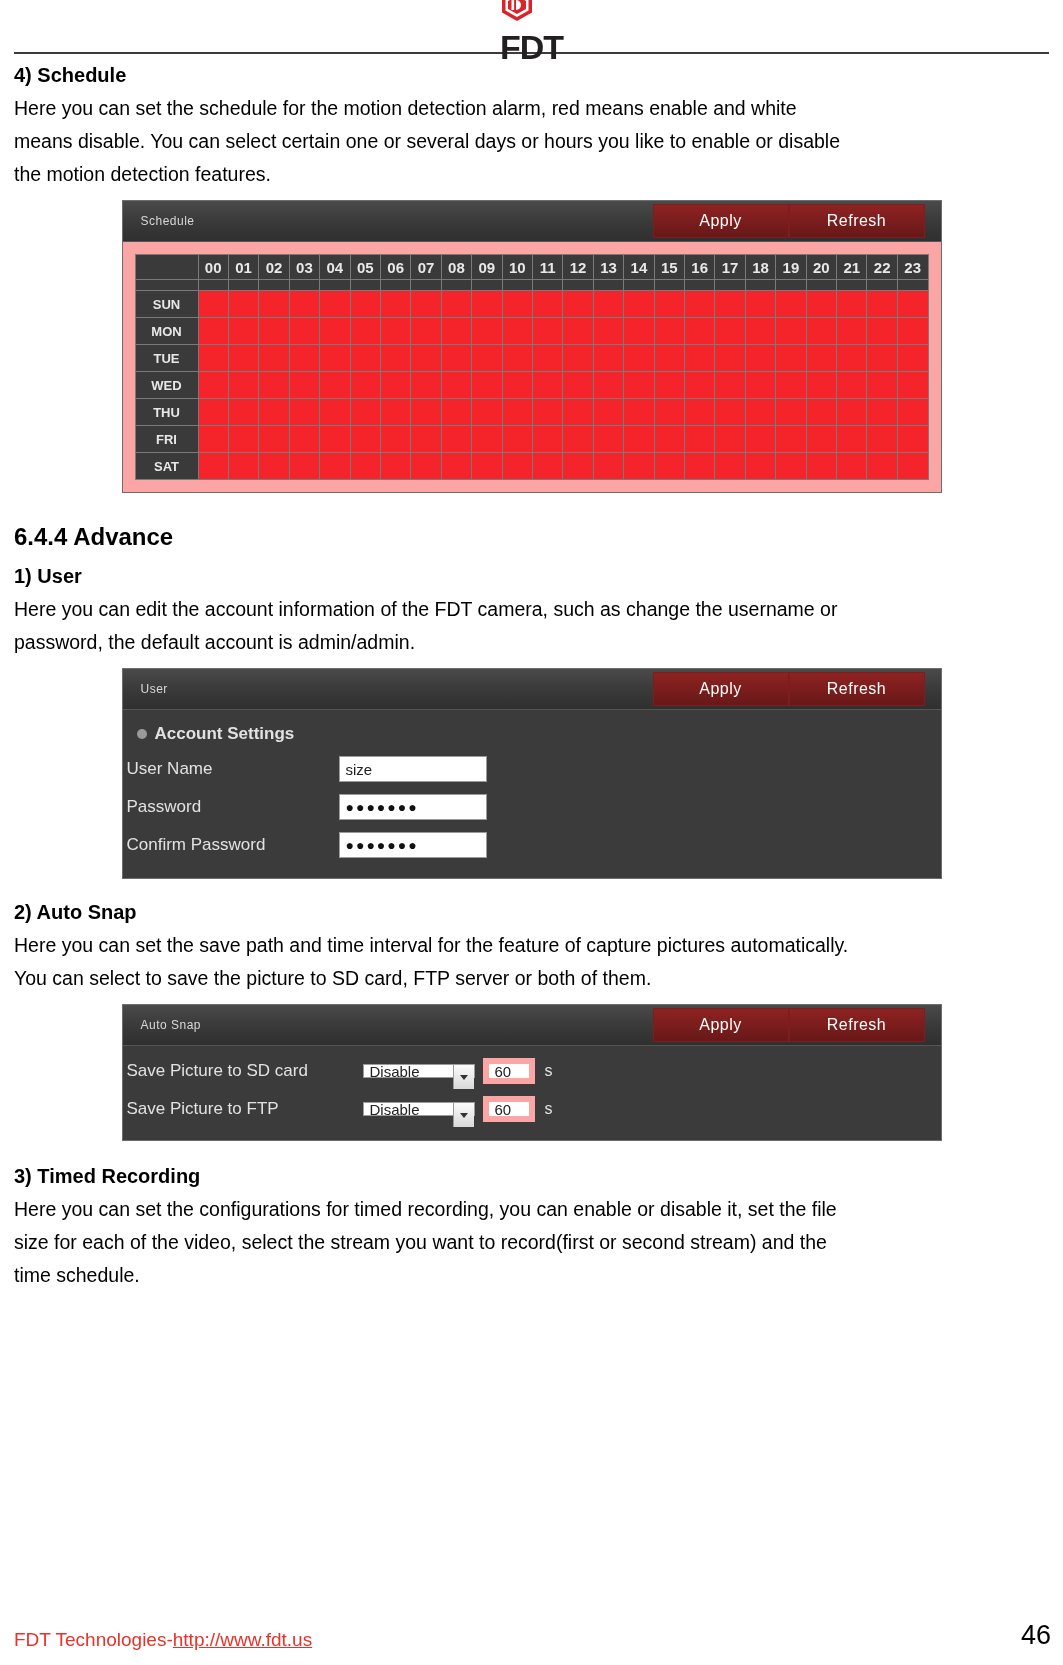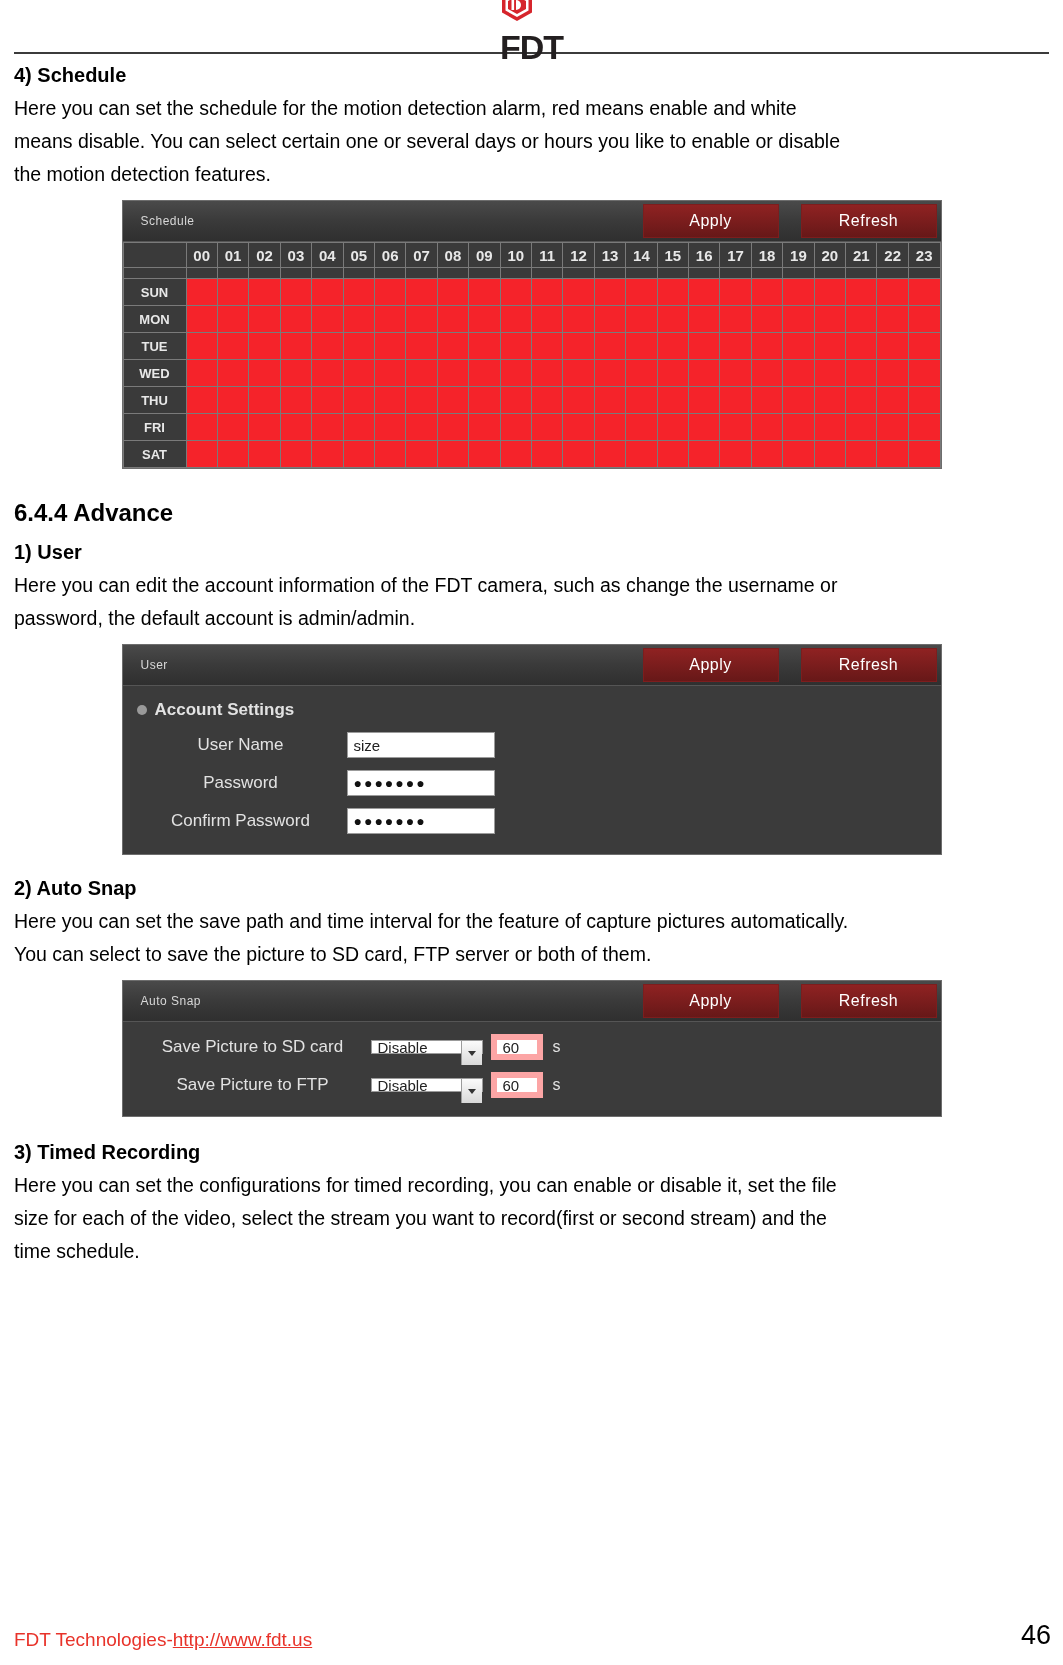--- a/index.html
+++ b/index.html
@@ -94,43 +94,42 @@
   }
   .widget-title {
     color: #d8d8d8;
     font-size: 12px;
     padding-left: 18px;
     letter-spacing: 0.5px;
   }
   .btn-row {
     margin-left: auto;
     display: flex;
-    gap: 22px;
-    padding-right: 4px;
+    padding-right: 16px;
   }
   .btn {
     width: 134px;
     height: 32px;
     border: 1px solid #7d1d1d;
     background: linear-gradient(to bottom, #8f2222 0%, #7b1d1d 50%, #671818 100%);
     color: #ffffff;
     font-size: 16px;
     display: flex;
     align-items: center;
     justify-content: center;
     letter-spacing: 0.5px;
   }
 
   
   #schedule-widget {
     width: 820px;
   }
   .sched-grid {
-    background: #22c55e;
-    padding: 0;
+    background: #fca5a5;
+    padding: 12px;
   }
   .sched-table {
     border-collapse: collapse;
     width: 100%;
     table-layout: fixed;
   }
   .sched-table td, .sched-table th {
     border: 1px solid #7a7a7a;
     padding: 0;
   }
@@ -182,23 +181,22 @@
     width: 10px;
     height: 10px;
     border-radius: 50%;
     background: #9a9a9a;
     display: inline-block;
   }
   .field-row {
     display: flex;
     align-items: center;
     height: 34px;
-    padding-left: 12px;
+    padding-left: 4px;
     margin-bottom: 4px;
-    text-align: center;
   }
   .field-label {
     color: #e2e2e2;
     font-size: 17px;
     width: 212px;
   }
   .text-input {
     width: 148px;
     height: 26px;
     background: #ffffff;

